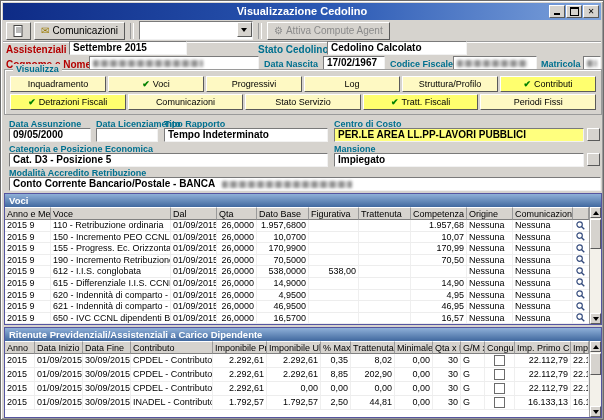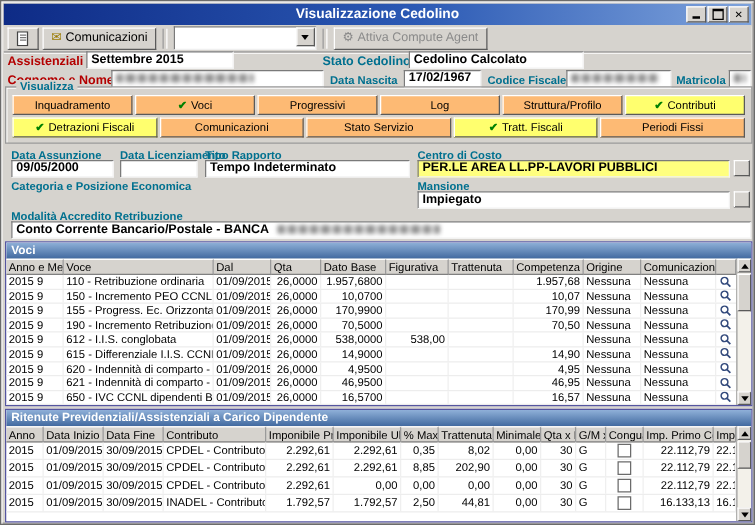--- a/index.html
+++ b/index.html
@@ -31,21 +31,21 @@
   .fld{position:absolute;height:14px;background:#fff;border:1px solid;border-color:#7a7a7a #f2f2f2 #f2f2f2 #7a7a7a;font-size:10px;font-weight:bold;line-height:12px;padding:0 3px;overflow:hidden;white-space:nowrap;box-sizing:border-box;color:#000;}
   .fld.yellow{background:#ffff7e;}
   .blurbar{display:inline-block;height:7px;border-radius:1px;background:repeating-linear-gradient(90deg,#8f8f8f 0 5px,#cfcfcf 5px 9px);filter:blur(1.5px);vertical-align:middle;}
   .browse{position:absolute;width:13px;height:13px;background:#d6d3ce;border:1px solid;border-color:#fff #5a5a5a #5a5a5a #fff;cursor:pointer;padding:0;}
 
   
   .groupbox{position:absolute;left:3px;top:68px;width:598px;height:46px;border:1px solid #9a9a9a;box-shadow:inset 1px 1px 0 #fff;box-sizing:border-box;}
   .gb-legend{position:absolute;top:-6px;left:8px;background:#d6d3ce;padding:0 3px;font-size:9px;font-weight:bold;color:#00708f;}
   .vis-row{position:absolute;left:5px;right:5px;display:flex;gap:2px;}
   .vis-row.r1{top:6px;} .vis-row.r2{top:24px;}
-  .vis-btn{flex:1;height:16px;background:#fdba74;border:1px solid;border-color:#fff #5a5a5a #5a5a5a #fff;font-size:9px;font-family:inherit;display:flex;align-items:center;justify-content:center;gap:3px;padding:0;cursor:pointer;white-space:nowrap;overflow:hidden;}
+  .vis-btn{flex:1;height:16px;background:#fef9c3;border:1px solid;border-color:#fff #5a5a5a #5a5a5a #fff;font-size:9px;font-family:inherit;display:flex;align-items:center;justify-content:center;gap:3px;padding:0;cursor:pointer;white-space:nowrap;overflow:hidden;}
   .vis-btn.active{background:#ffff6e;}
   .chk{color:#008000;font-size:9px;font-weight:bold;}
 
   
   .panel{position:absolute;left:3px;width:598px;background:#fff;border:1px solid #5555a0;box-sizing:border-box;overflow:hidden;}
   .panel.voci-panel{top:192px;height:132px;}
   .panel.rit-panel{top:326px;height:91px;}
   .panel-hdr{height:13px;background:linear-gradient(180deg,#8fb0d8,#41699f);color:#fff;font-size:9.5px;font-weight:bold;line-height:13px;padding-left:4px;}
   .grid-hdr{display:grid;height:13px;background:#d6d3ce;width:584px;}
   .grid-hdr span{font-size:9px;line-height:12px;padding:0 2px;overflow:hidden;white-space:nowrap;border-right:1px solid #9a9a9a;border-top:1px solid #fff;border-bottom:1px solid #808080;box-sizing:border-box;cursor:default;}
@@ -177,20 +177,21 @@
   <div class="fld" style="left:8px;top:127px;width:82px;">09/05/2000</div>
   <span class="lbl" style="left:95px;top:118px;">Data Licenziamento</span>
   <div class="fld" style="left:95px;top:127px;width:62px;"></div>
   <span class="lbl" style="left:163px;top:118px;">Tipo Rapporto</span>
   <div class="fld" style="left:163px;top:127px;width:164px;">Tempo Indeterminato</div>
   <span class="lbl" style="left:333px;top:118px;">Centro di Costo</span>
   <div class="fld yellow" style="left:333px;top:127px;width:250px;">PER.LE AREA LL.PP-LAVORI PUBBLICI</div>
   <button class="browse" style="left:586px;top:127px;"></button>
 
   <span class="lbl" style="left:8px;top:143px;">Categoria e Posizione Economica</span>
+  <div class="fld" style="left:8px;top:152px;width:319px;">Cat. D3 - Posizione 5</div>
   <span class="lbl" style="left:333px;top:143px;">Mansione</span>
   <div class="fld" style="left:333px;top:152px;width:250px;">Impiegato</div>
   <button class="browse" style="left:586px;top:152px;"></button>
 
   <span class="lbl" style="left:8px;top:167px;">Modalità Accredito Retribuzione</span>
   <div class="fld" style="left:8px;top:176px;width:592px;">
     <span>Conto Corrente Bancario/Postale - BANCA</span>
     <span class="blurbar" style="width:130px;margin-left:4px;"></span>
   </div>
 

